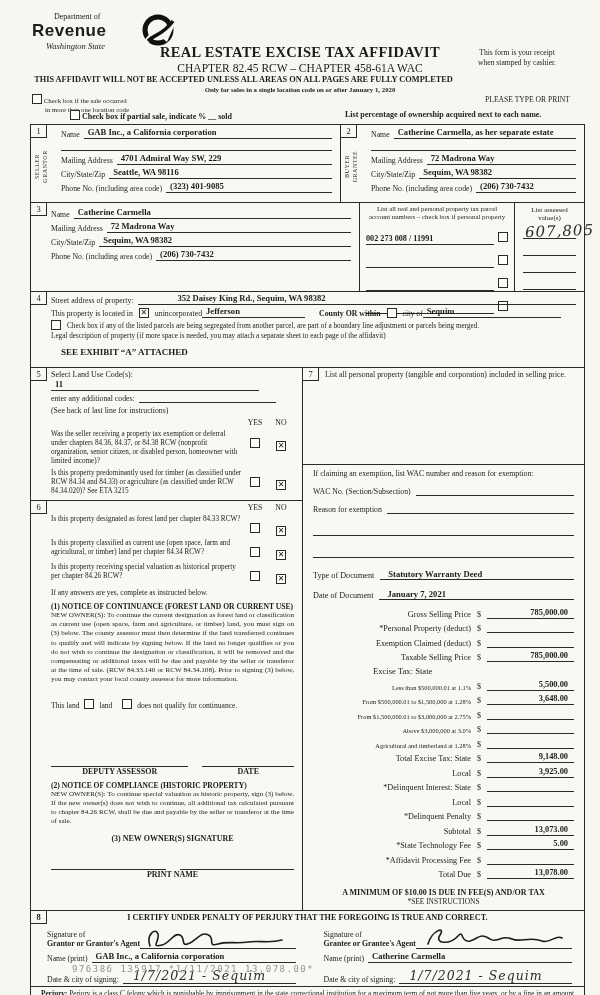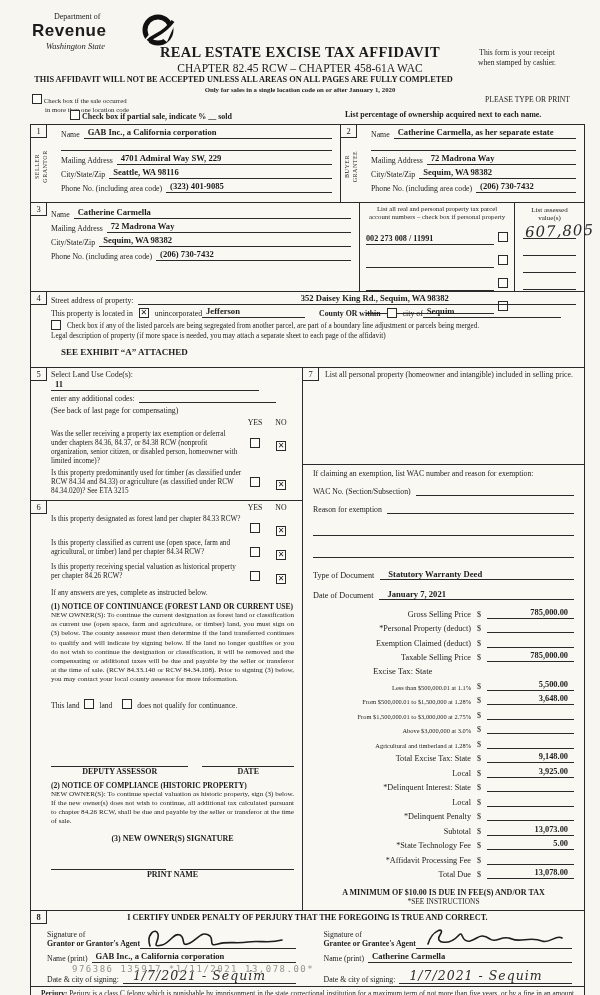--- a/index.html
+++ b/index.html
@@ -238,21 +238,21 @@
         <div class="aline"></div>
         <div class="aline"></div>
         <div class="aline"></div>
       </div>
     </div>
 
     <div class="r3 secbox">
       <div class="pnum">4</div>
       <div class="frow" style="margin-top:0;">
         <span class="flabel">Street address of property:</span>
-        <span class="fval" style="text-align:center;padding-left:40px;">352 Daisey King Rd., Sequim, WA  98382</span>
+        <span class="fval" style="text-align:left;padding-left:40px;">352 Daisey King Rd., Sequim, WA  98382</span>
       </div>
       <div class="inline">
         <span>This property is located in</span>
         <span class="gap"></span>
         <span class="cb">✕</span>
         <span class="gap"></span>
         <span>unincorporated</span>
         <span class="fval" style="flex:0 0 95px;">Jefferson</span>
         <span style="margin-left:14px;" class="b">County OR within</span>
         <span class="gap"></span>
@@ -276,21 +276,21 @@
       <div class="colL">
 
         <div class="s5 secbox">
           <div class="pnum">5</div>
           <div style="font-size:8px;">Select Land Use Code(s):</div>
           <div class="fval" style="width:200px;margin-top:1px;">11</div>
           <div class="frow" style="width:225px;">
             <span class="flabel">enter any additional codes:</span>
             <span class="fval"></span>
           </div>
-          <div style="font-size:7.8px;margin-top:3px;">(See back of last page for compensating)</div>
+          <div style="font-size:7.8px;margin-top:3px;">(See back of last line for instructions)</div>
           <div class="qhead">
             <span>YES</span>
             <span>NO</span>
           </div>
           <div class="qrow">
             <span class="qtext">Was the seller receiving a property tax exemption or deferral under chapters 84.36, 84.37, or 84.38 RCW (nonprofit organization, senior citizen, or disabled person, homeowner with limited income)?</span>
             <span class="qcb"><span class="cb"></span></span>
             <span class="qcb"><span class="cb">✕</span></span>
           </div>
           <div class="qrow">
@@ -350,21 +350,21 @@
             <div class="dupline" style="flex:1;"></div>
           </div>
           <div style="text-align:center;font-weight:bold;font-size:8px;margin-bottom:3px;">PRINT NAME</div>
         </div>
       </div>
 
       <div class="colR">
 
         <div class="s7 secbox">
           <div class="pnum">7</div>
-          <div>List all personal property (homeowner and intangible) included in selling price.</div>
+          <div>List all personal property (tangible and corporation) included in selling price.</div>
         </div>
 
         <div class="exempt">
           <div>If claiming an exemption, list WAC number and reason for exemption:</div>
           <div class="exrow">
             <span class="exlabel">WAC No. (Section/Subsection)</span>
             <span class="exline"></span>
           </div>
           <div class="exrow">
             <span class="exlabel">Reason for exemption</span>

